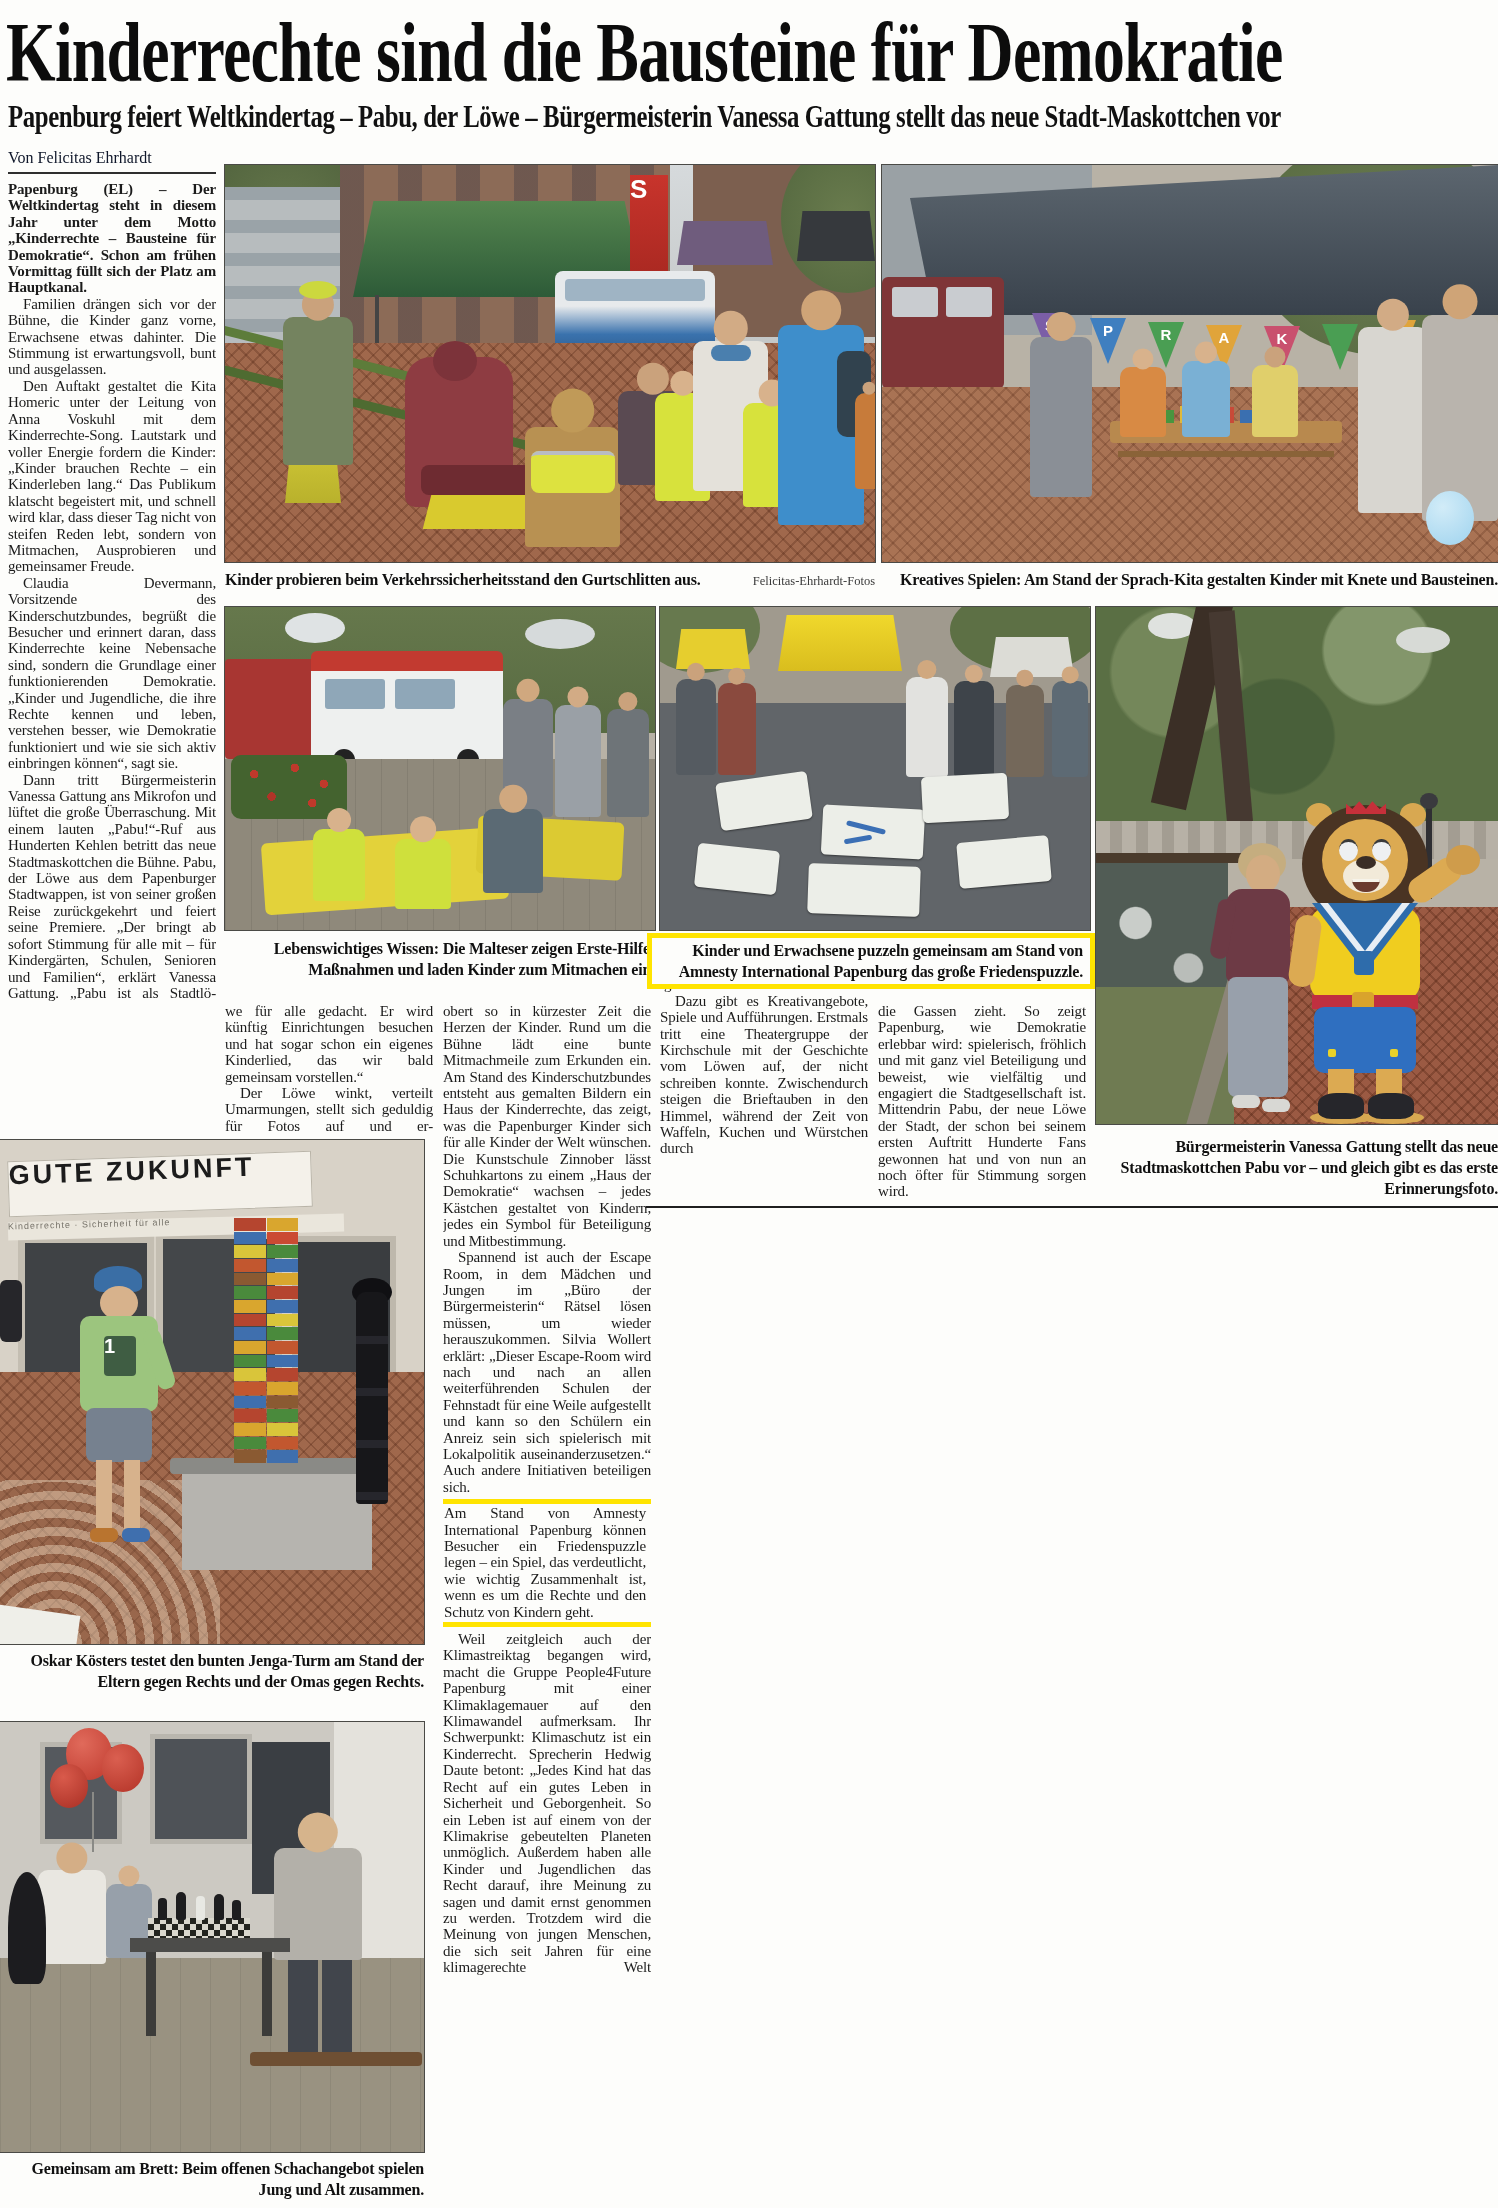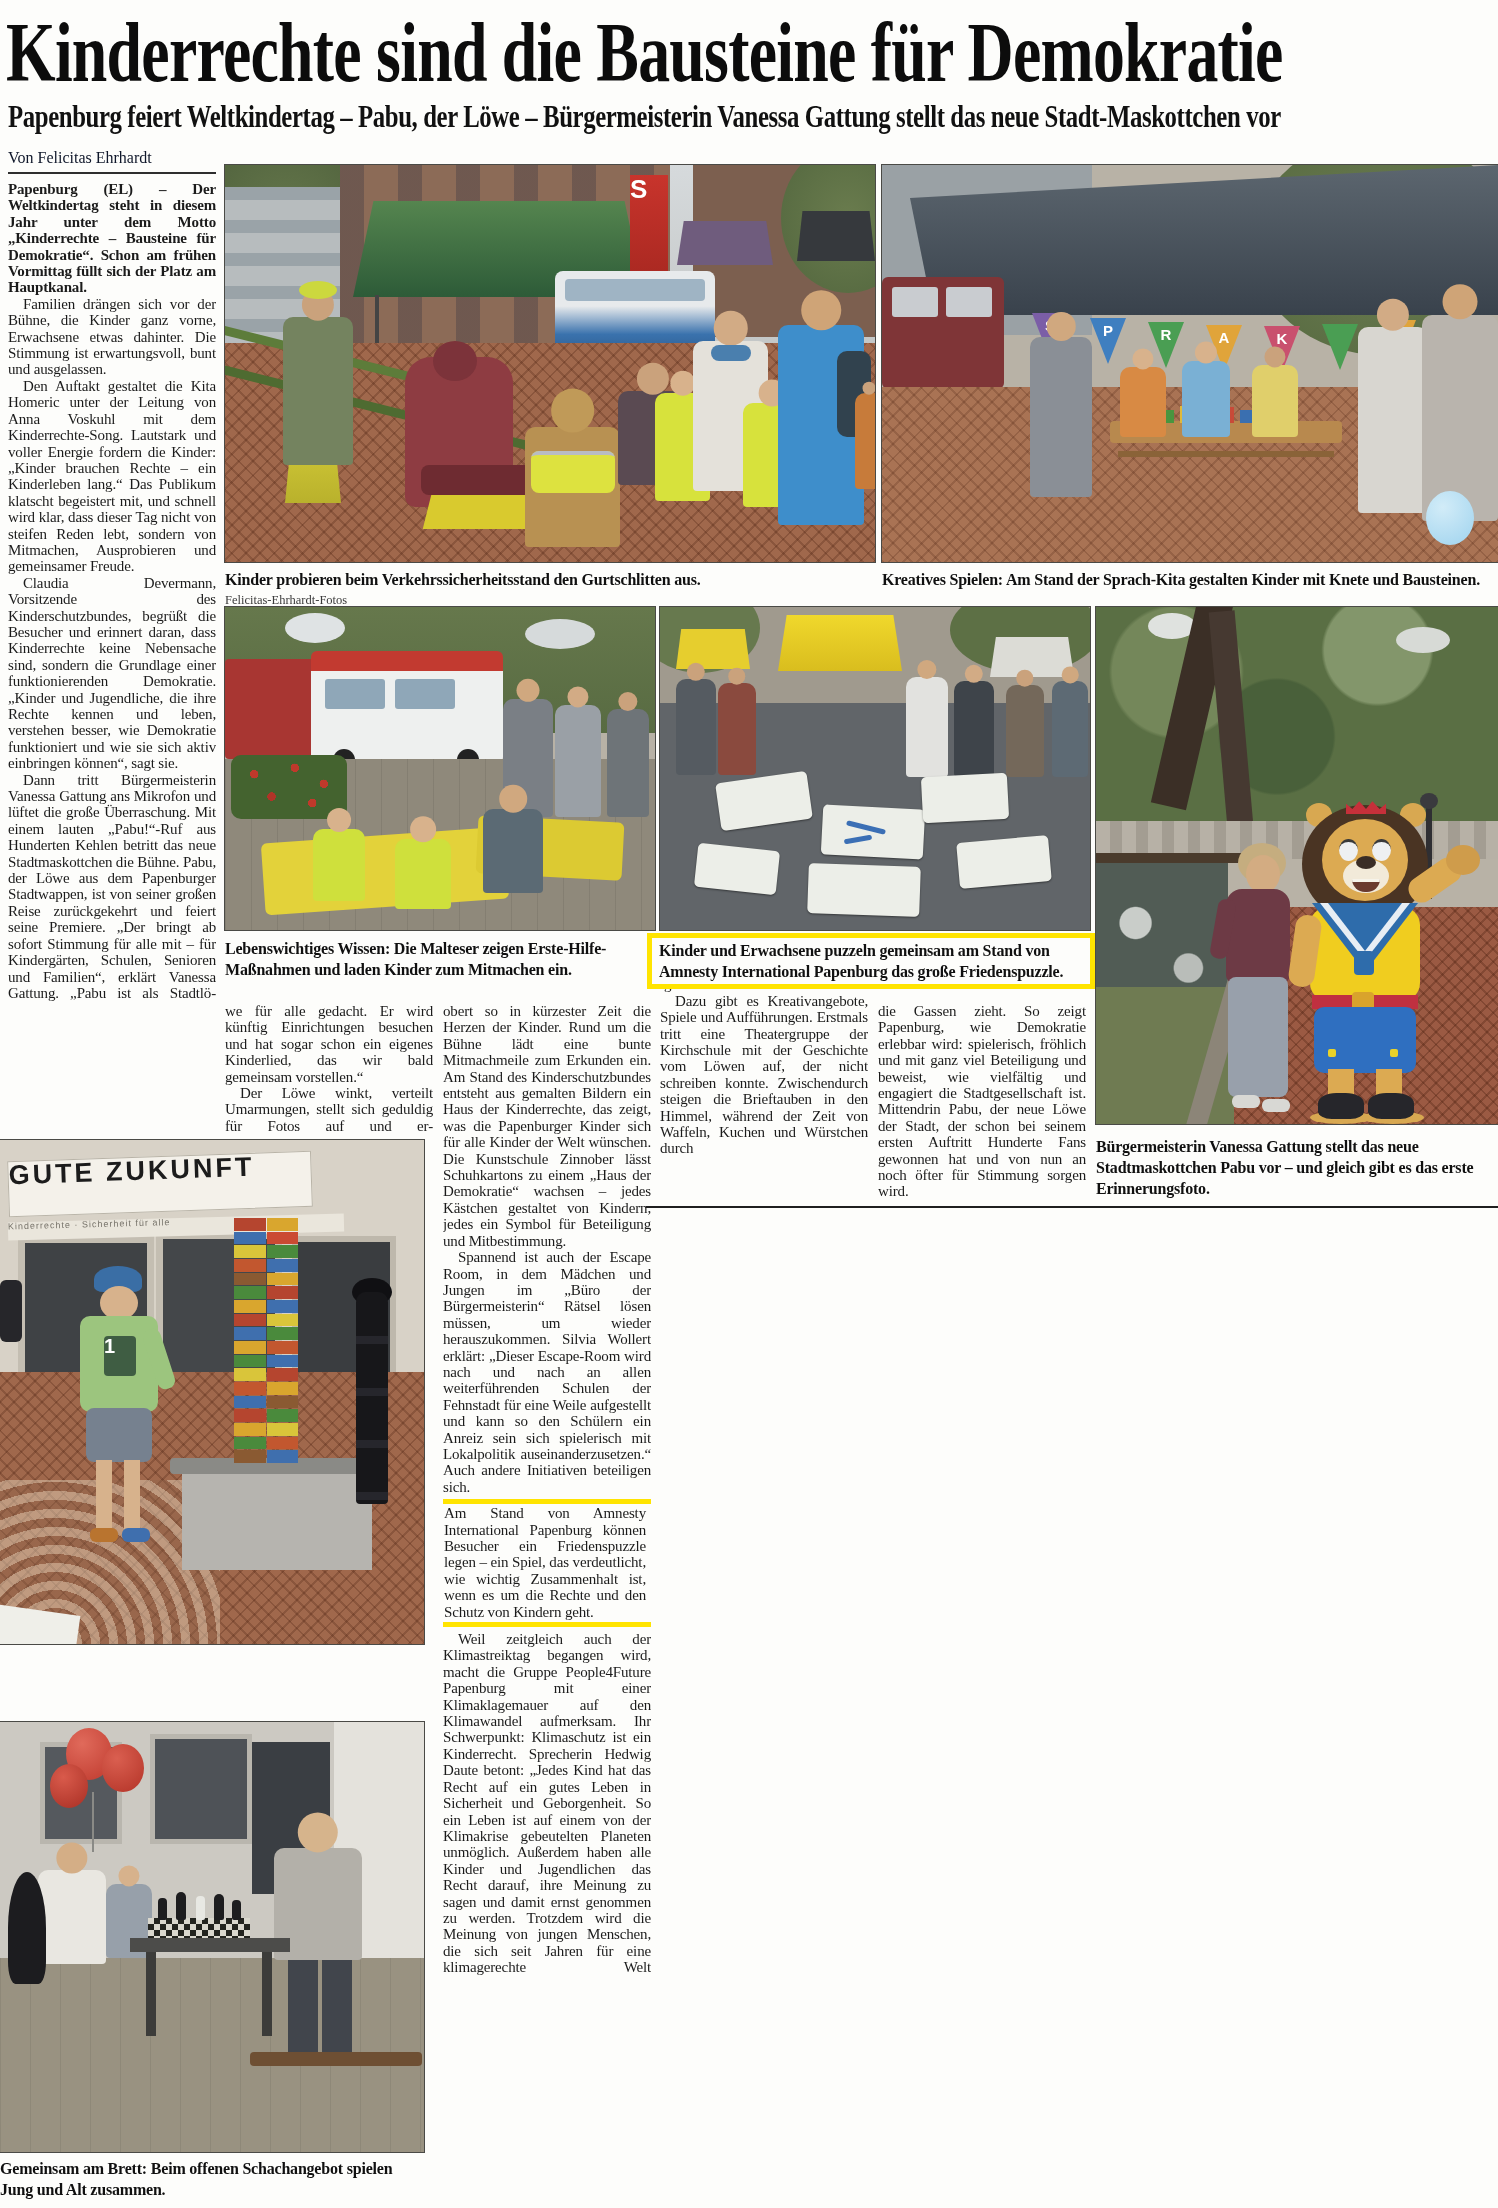--- a/index.html
+++ b/index.html
@@ -19,21 +19,21 @@
   
   .col{position:absolute;width:208px;overflow:hidden;text-align:justify;}
   .col p.bp{margin:0;font:15px/16.4px "Liberation Serif",serif;letter-spacing:-.15px;color:#1b1b1b;}
   .col p.lead{font-weight:bold;}
   .col p.indent{text-indent:15px;}
   .hlbox{border:5px solid #ffe400;margin:4px 0 4px -12px;padding:1px 6px 2px 8px;background:#fdfdfb;
          width:calc(100% + 18px);box-sizing:border-box;}
   .hlbox p.bp{text-indent:0;}
 
   
-  .cap{position:absolute;font:bold 16px/21px "Liberation Serif",serif;letter-spacing:-.2px;color:#101010;text-align:left;flex-direction:column;}
+  .cap{position:absolute;font:bold 16px/21px "Liberation Serif",serif;letter-spacing:-.2px;color:#101010;text-align:right;}
   .caprow{display:flex;justify-content:space-between;align-items:baseline;}
   .credit{font:12.5px/21px "Liberation Serif",serif;font-weight:normal;color:#3a3a3a;letter-spacing:0;}
   .ybox{position:absolute;border:5px solid #ffe400;background:#fdfdfb;padding:2px 7px;box-sizing:border-box;}
   .endrule{position:absolute;left:646px;top:1206px;width:852px;height:2px;background:#1f1f1f;}
 
   
   .ph{position:absolute;overflow:hidden;background:#b8b2a6;outline:1px solid #4a4a46;}
   .ph i{position:absolute;display:block;}
   .fig{position:absolute;display:block;border-radius:10px 10px 4px 4px;}
   .fig::before{content:"";position:absolute;left:50%;top:0;transform:translate(-50%,-88%);
@@ -388,20 +388,21 @@
           <i style="background: rgb(194, 87, 47);"></i>
         </span>
         <span class="jrow">
           <i style="background: rgb(138, 90, 50);"></i>
           <i style="background: rgb(63, 111, 174);"></i>
         </span>
       </span>
     <i style="left:352px;top:138px;width:40px;height:28px;background:#101013;border-radius:50%;"></i>
     <i style="left:356px;top:152px;width:32px;height:212px;background:repeating-linear-gradient(180deg,#17171a 0 44px,#26262c 44px 52px);border-radius:10px 10px 4px 4px;"></i>
   </div>
+  <div class="cap" style="left:0;top:1650px;width:424px;">Oskar Kösters testet den bunten Jenga-Turm am Stand der Eltern gegen Rechts und der Omas gegen Rechts.</div>
 
   <div class="ph" style="left:0;top:1722px;width:424px;height:430px;">
     <i style="left:0;top:0;width:424px;height:236px;background:#ccc9c2;"></i>
     <i style="left:40px;top:20px;width:72px;height:92px;background:#55595e;border:5px solid #b9b6ae;"></i>
     <i style="left:150px;top:12px;width:92px;height:100px;background:#4e5257;border:5px solid #b9b6ae;"></i>
     <i style="left:252px;top:20px;width:78px;height:152px;background:#3a3e43;"></i>
     <i style="left:334px;top:0;width:90px;height:236px;background:#e4e2dc;"></i>
     <span>
       <i class="blob" style="left:66px;top:6px;width:46px;height:52px;background:radial-gradient(circle at 35% 30%,#e06a5b,#bf3a2e);"></i>
       <i class="blob" style="left:102px;top:22px;width:42px;height:48px;background:radial-gradient(circle at 35% 30%,#da5f50,#b33327);"></i>

